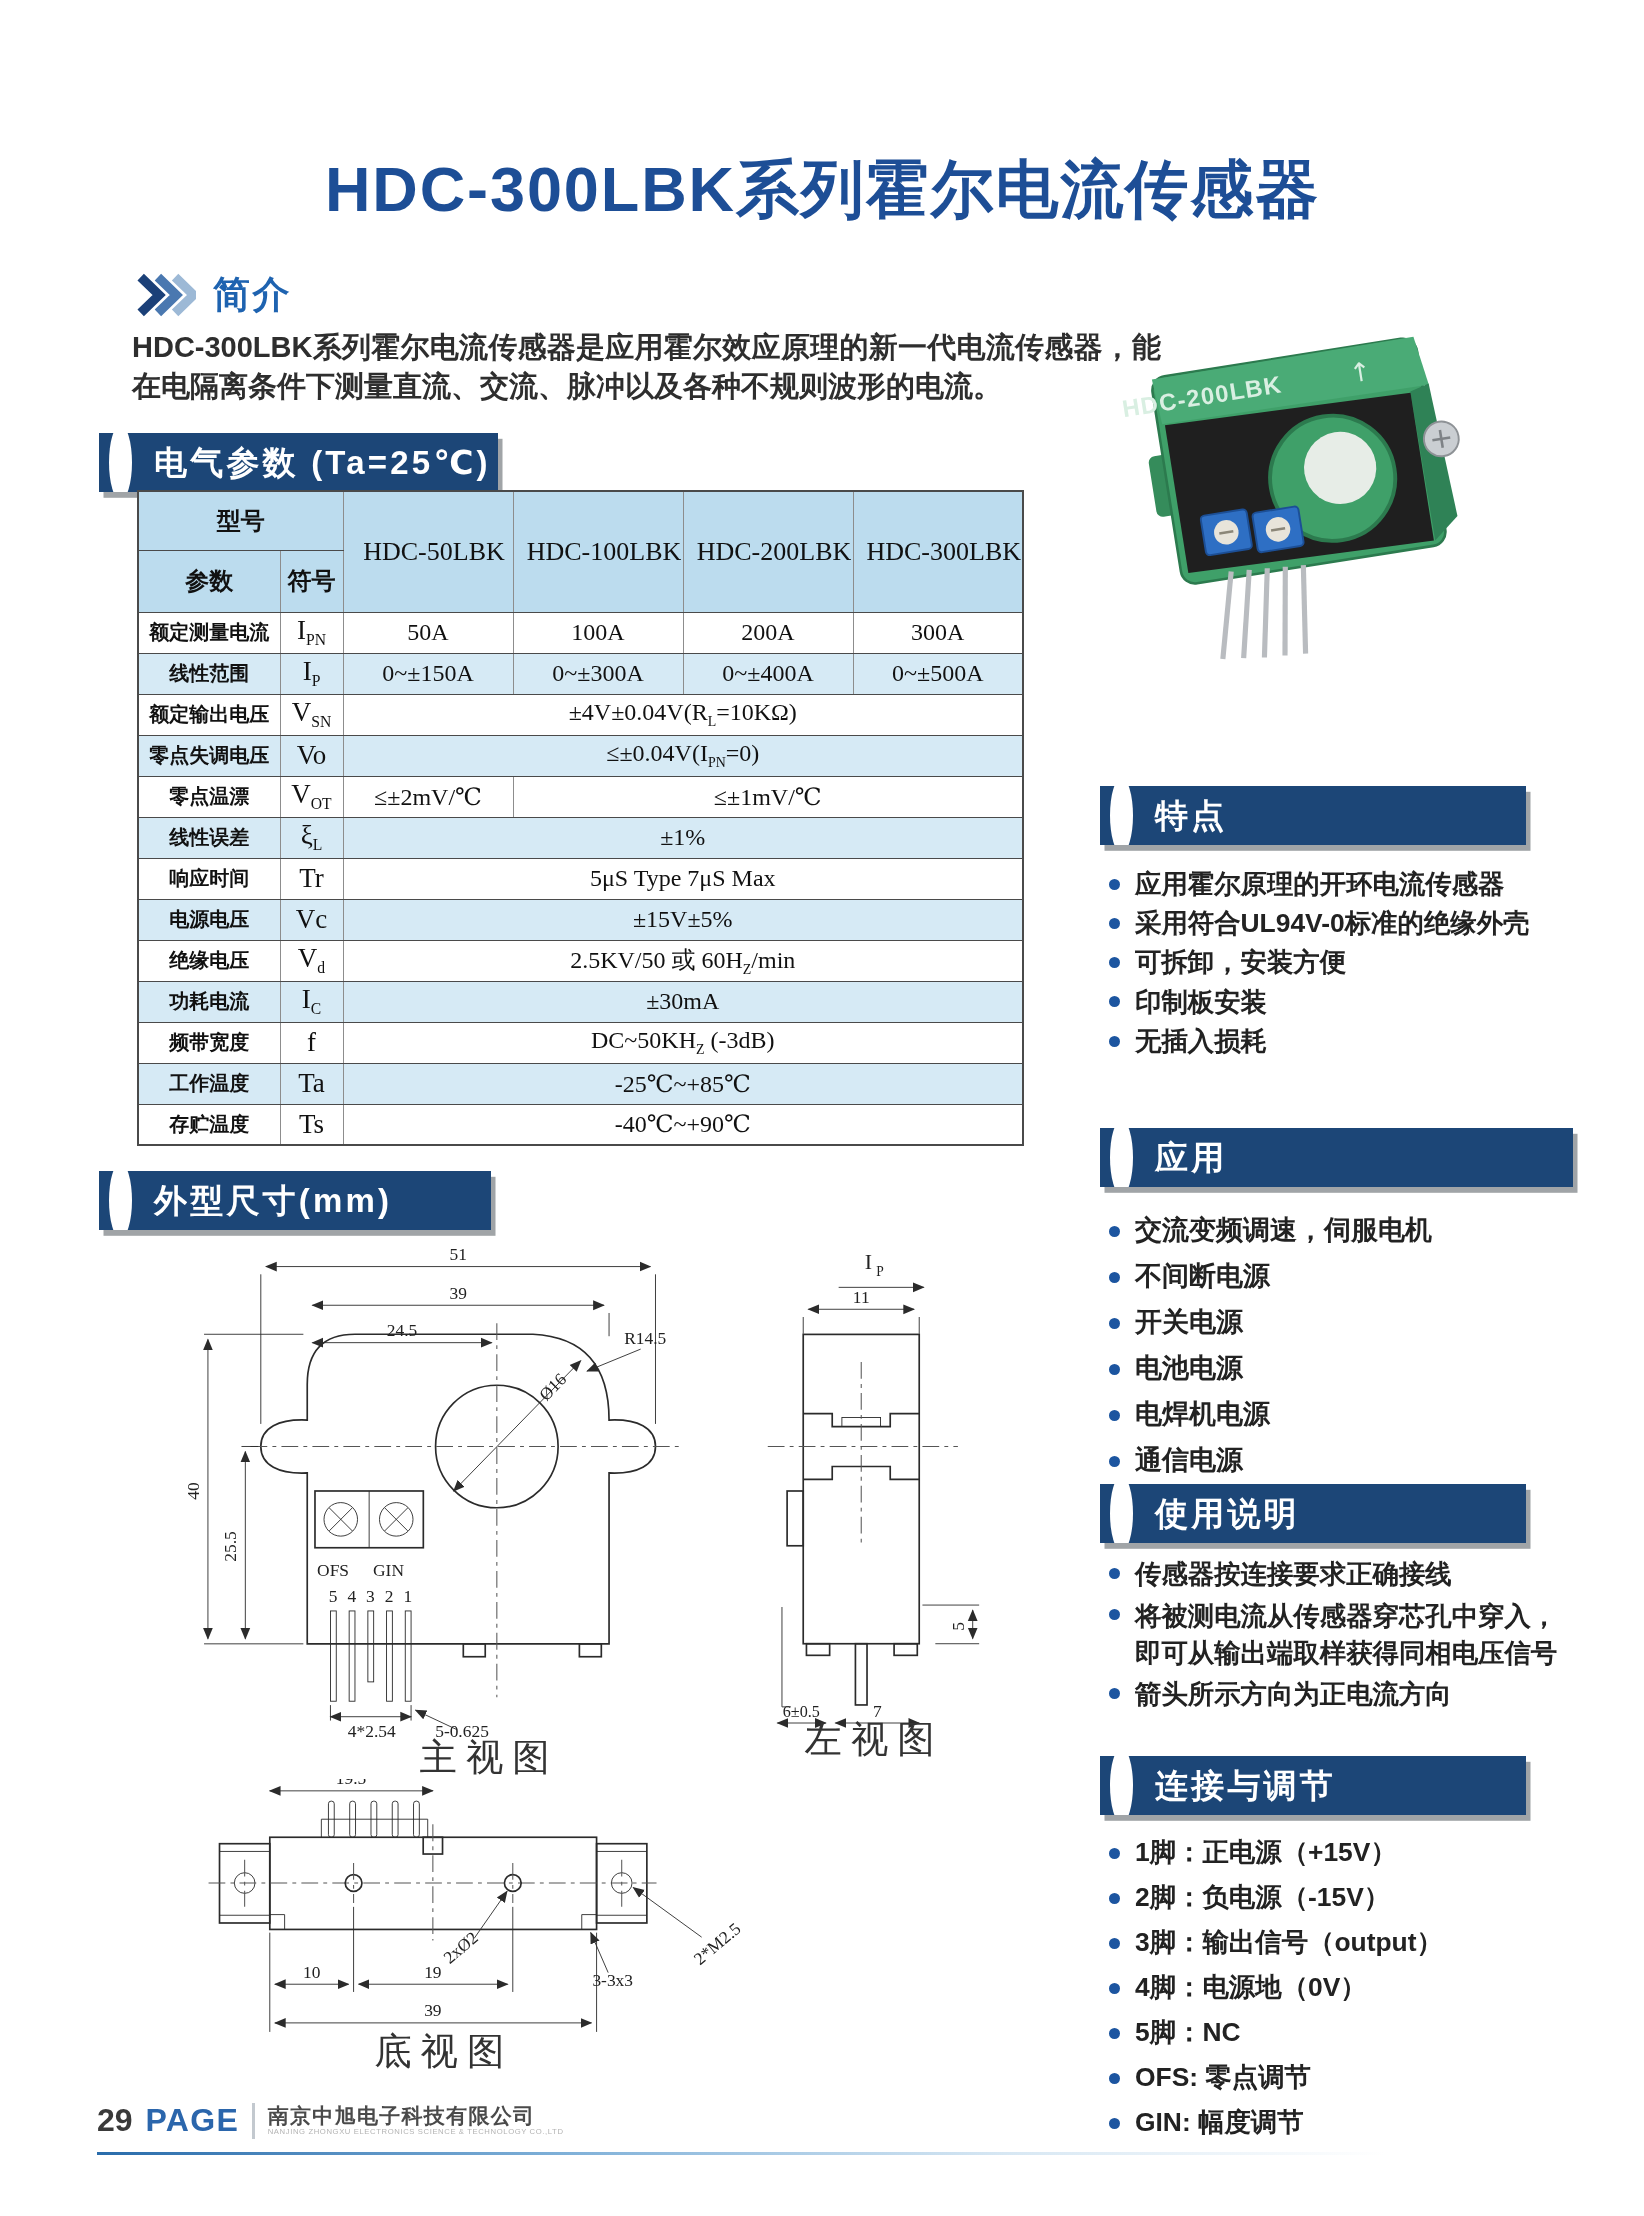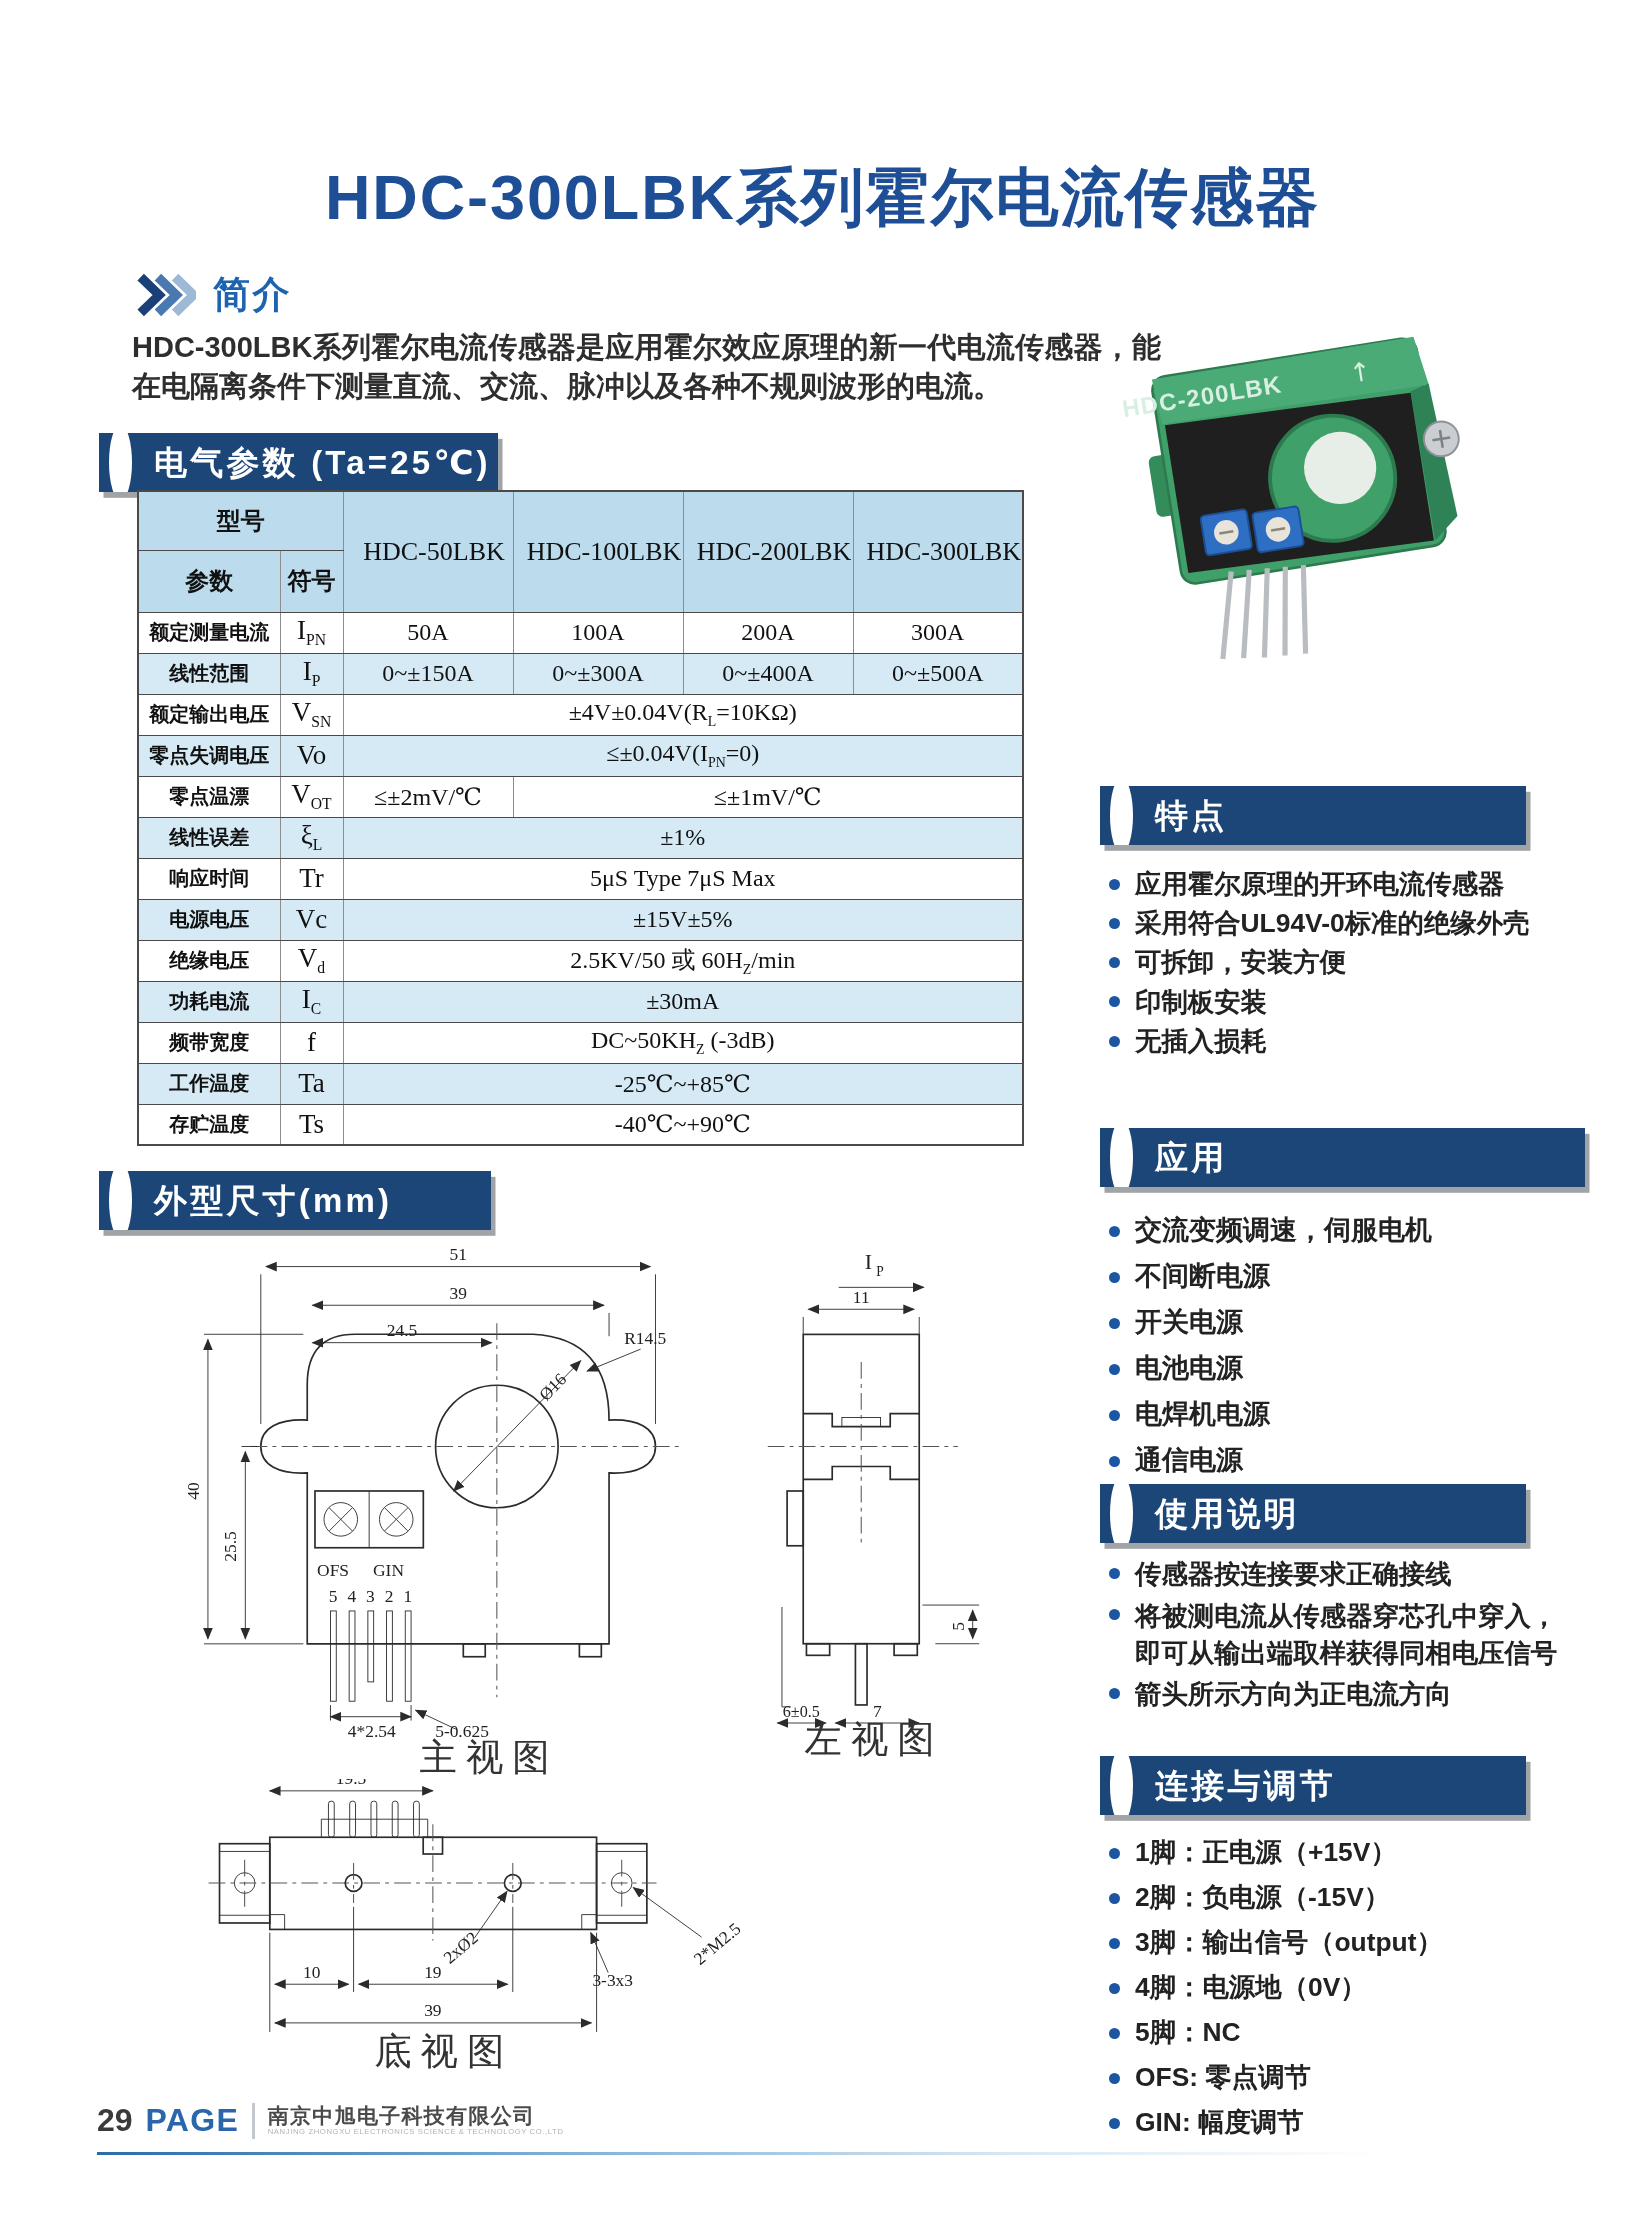--- a/index.html
+++ b/index.html
@@ -1,20 +1,20 @@
 <!DOCTYPE html>
 <html style="font-size:10.3px"><head>
 <meta charset="utf-8">
 <style>
   html,body{margin:0;padding:0;background:#fff;}
   #page{position:relative;width:1645px;height:2216px;background:#ffffff;overflow:hidden;
         font-family:"Liberation Sans","DejaVu Sans",sans-serif;}
 
   
-  .doc-title{position:absolute;left:0;top:155px;width:1645px;text-align:center;
+  .doc-title{position:absolute;left:0;top:147px;width:1645px;text-align:center;
     font-size:63px;font-weight:bold;color:#1d4e96;letter-spacing:1.9px;white-space:nowrap;}
 
   
   .intro-head{position:absolute;left:137px;top:270px;display:flex;align-items:center;gap:17px;}
   .intro-head .txt{font-size:37px;font-weight:bold;color:#1e63b0;letter-spacing:2.6px;}
   .intro-text{position:absolute;left:132px;top:328px;width:1029px;font-size:29px;
     font-weight:bold;color:#2e2e2e;line-height:39px;text-align:justify;}
 
   
   .banner{position:absolute;height:59px;background:#1c4677;overflow:hidden;
@@ -221,21 +221,21 @@
     <span class="txt">特点</span>
   </div>
   <ul class="blist flist" style="left:1104px;top:867px;">
     <li>应用霍尔原理的开环电流传感器</li>
     <li>采用符合UL94V-0标准的绝缘外壳</li>
     <li>可拆卸，安装方便</li>
     <li>印制板安装</li>
     <li>无插入损耗</li>
   </ul>
 
-  <div class="banner" style="left:1100px;top:1128px;width:473px;padding-left:12px;">
+  <div class="banner" style="left:1100px;top:1128px;width:473px;">
     <span class="txt">应用</span>
   </div>
   <ul class="blist alist" style="left:1104px;top:1214px;">
     <li>交流变频调速，伺服电机</li>
     <li>不间断电源</li>
     <li>开关电源</li>
     <li>电池电源</li>
     <li>电焊机电源</li>
     <li>通信电源</li>
   </ul>

